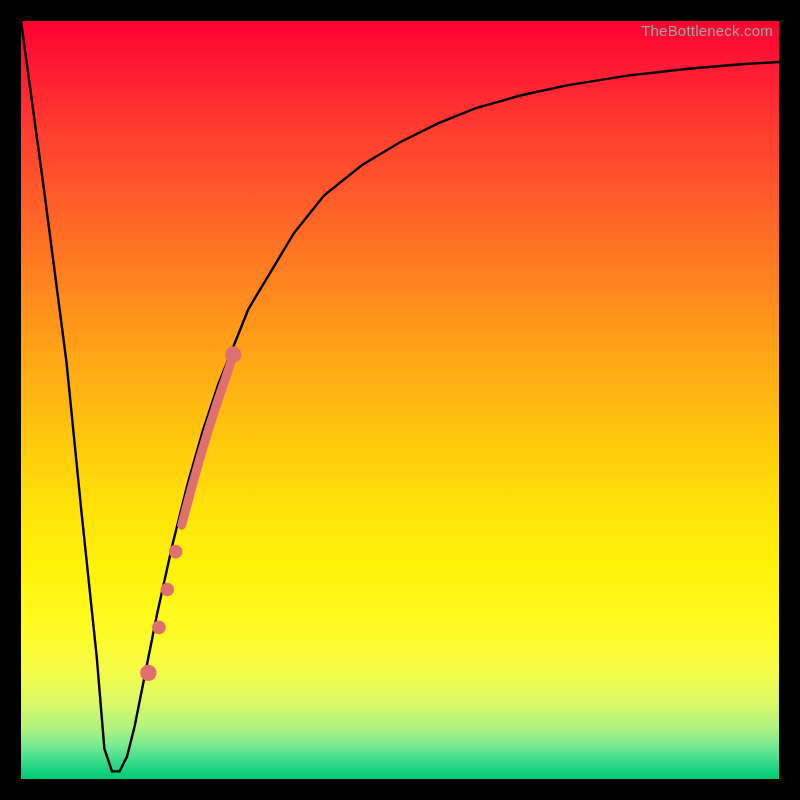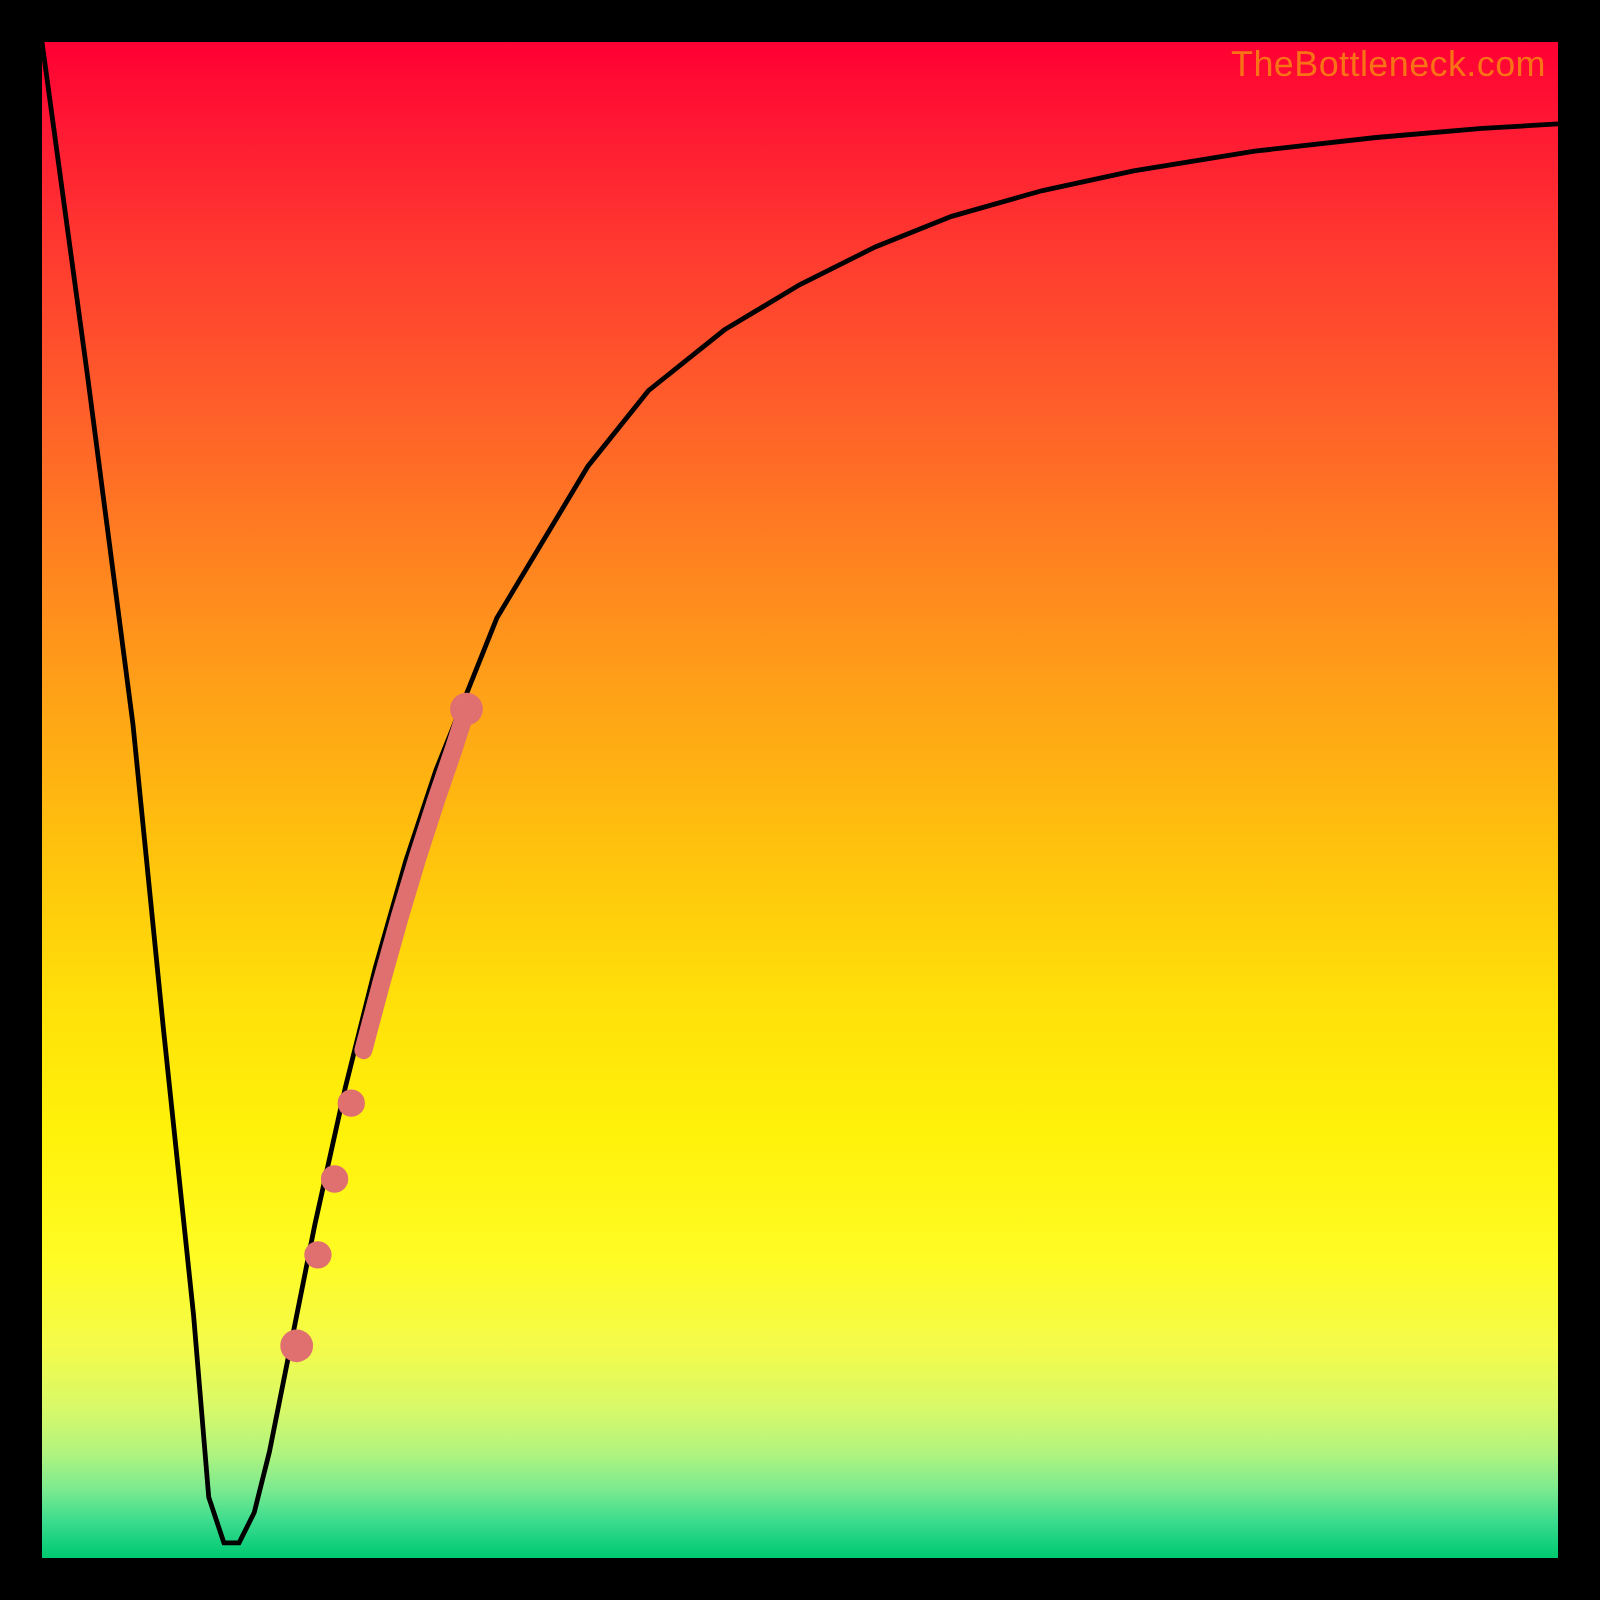--- a/index.html
+++ b/index.html
@@ -45,22 +45,22 @@
       #7bea8f 95.5%,
       #3edc8e 97.5%,
       #16d07d 99%,
       #00c96f 100%
     );
   }
   .watermark {
     position: absolute;
     top: 1px;
     right: 6px;
-    color: #f97316;
-    font-size: 18px;
+    color: #a3a3a3;
+    font-size: 15px;
     font-weight: 500;
     letter-spacing: 0.2px;
     font-family: Arial, Helvetica, sans-serif;
   }
   svg {
     position: absolute;
     inset: 0;
   }
 </style>
 </head>

